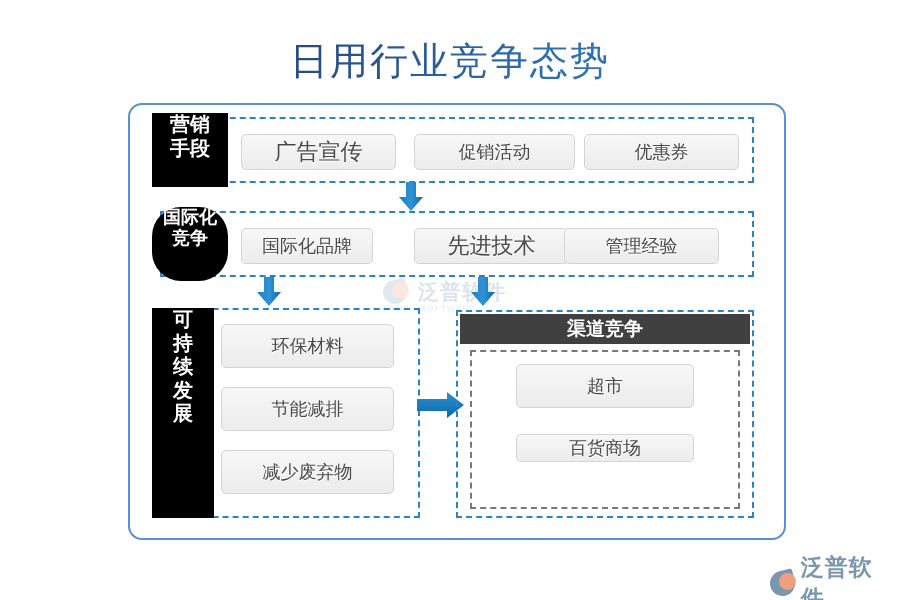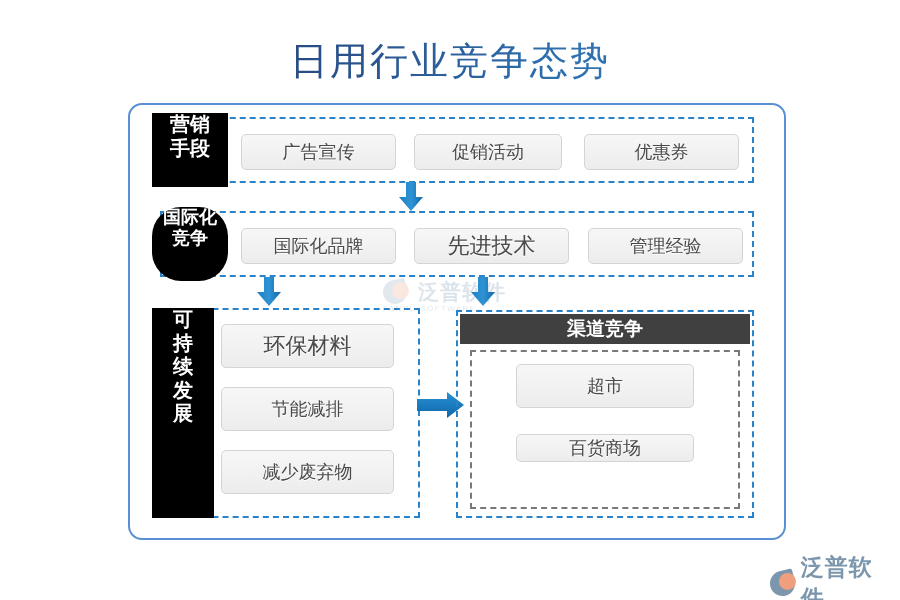--- a/index.html
+++ b/index.html
@@ -157,22 +157,22 @@
 
 <div class="band" style="left:160px;top:117px;width:594px;height:66px;"></div>
 
 <div class="cat" style="left:152px;top:113px;width:76px;height:74px;font-size:20px;">
   <div>
     <div class="vtext">营销</div>
     <div class="vtext">手段</div>
   </div>
 </div>
 
-<div class="chip" style="left:241px;top:134px;width:155px;height:36px;font-size:18px;">广告宣传</div>
-<div class="chip" style="left:414px;top:134px;width:148px;height:36px;font-size:18px;">促销活动</div>
+<div class="chip" style="left:241px;top:134px;width:155px;height:36px;font-size:22px;">广告宣传</div>
+<div class="chip" style="left:414px;top:134px;width:161px;height:36px;font-size:18px;">促销活动</div>
 <div class="chip" style="left:584px;top:134px;width:155px;height:36px;font-size:18px;">优惠券</div>
 
 <svg class="arrow-down" style="left:398px;top:182px;" width="26" height="30" viewBox="0 0 26 30">
   <defs>
       <linearGradient id="gd1" x1="0" y1="0" x2="1" y2="0">
     <stop offset="0%" stop-color="#1f7fc4"></stop>
         <stop offset="50%" stop-color="#2e94d6"></stop>
         <stop offset="100%" stop-color="#1268a8"></stop>
   </linearGradient>
     </defs>
@@ -181,23 +181,23 @@
 
 <div class="band" style="left:160px;top:211px;width:594px;height:66px;"></div>
 
 <div class="cat" style="left:152px;top:207px;width:76px;height:74px;font-size:18px;border-radius:29px;">
   <div>
     <div class="vtext">国际化</div>
     <div class="vtext">竞争</div>
   </div>
 </div>
 
-<div class="chip" style="left:241px;top:228px;width:155px;height:36px;font-size:18px;">国际化品牌</div>
+<div class="chip" style="left:241px;top:228px;width:132px;height:36px;font-size:18px;">国际化品牌</div>
 <div class="chip" style="left:414px;top:228px;width:155px;height:36px;font-size:22px;">先进技术</div>
-<div class="chip" style="left:588px;top:228px;width:155px;height:36px;font-size:18px;text-align:center;">管理经验</div>
+<div class="chip" style="left:564px;top:228px;width:155px;height:36px;font-size:18px;text-align:center;">管理经验</div>
 
 <svg class="arrow-down" style="left:256px;top:277px;" width="26" height="30" viewBox="0 0 26 30">
   <defs>
       <linearGradient id="gd2" x1="0" y1="0" x2="1" y2="0">
     <stop offset="0%" stop-color="#1f7fc4"></stop>
         <stop offset="50%" stop-color="#2e94d6"></stop>
         <stop offset="100%" stop-color="#1268a8"></stop>
   </linearGradient>
     </defs>
   <path d="M8,0 L18,0 L18,15 L25,15 L13,29 L1,15 L8,15 Z" fill="url(#gd2)"></path>
@@ -219,21 +219,21 @@
 <div class="cat" style="left:152px;top:308px;width:62px;height:210px;font-size:20px;">
   <div>
     <div class="vtext">可</div>
     <div class="vtext">持</div>
     <div class="vtext">续</div>
     <div class="vtext">发</div>
     <div class="vtext">展</div>
   </div>
 </div>
 
-<div class="chip" style="left:221px;top:324px;width:173px;height:44px;font-size:22px;">环保材料</div>
+<div class="chip" style="left:221px;top:324px;width:173px;height:44px;font-size:18px;">环保材料</div>
 <div class="chip" style="left:221px;top:387px;width:173px;height:44px;font-size:18px;">节能减排</div>
 <div class="chip" style="left:221px;top:450px;width:173px;height:44px;font-size:18px;">减少废弃物</div>
 
 <svg class="arrow-right" style="left:417px;top:391px;" width="48" height="28" viewBox="0 0 48 28">
   <defs>
       <linearGradient id="gr1" x1="0" y1="0" x2="0" y2="1">
     <stop offset="0%" stop-color="#2b90d2"></stop>
         <stop offset="50%" stop-color="#1a7cc0"></stop>
         <stop offset="100%" stop-color="#1166a6"></stop>
   </linearGradient>

